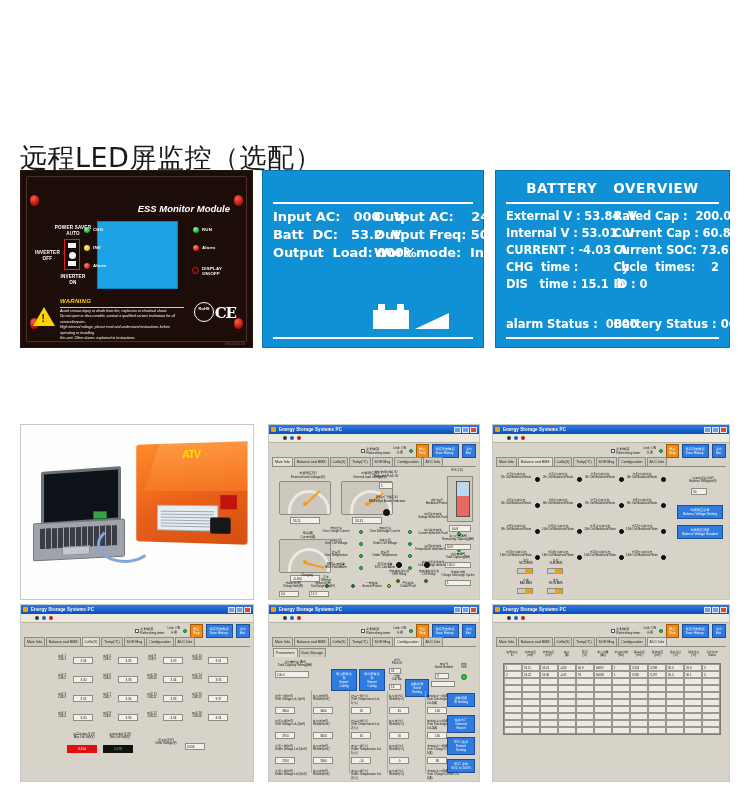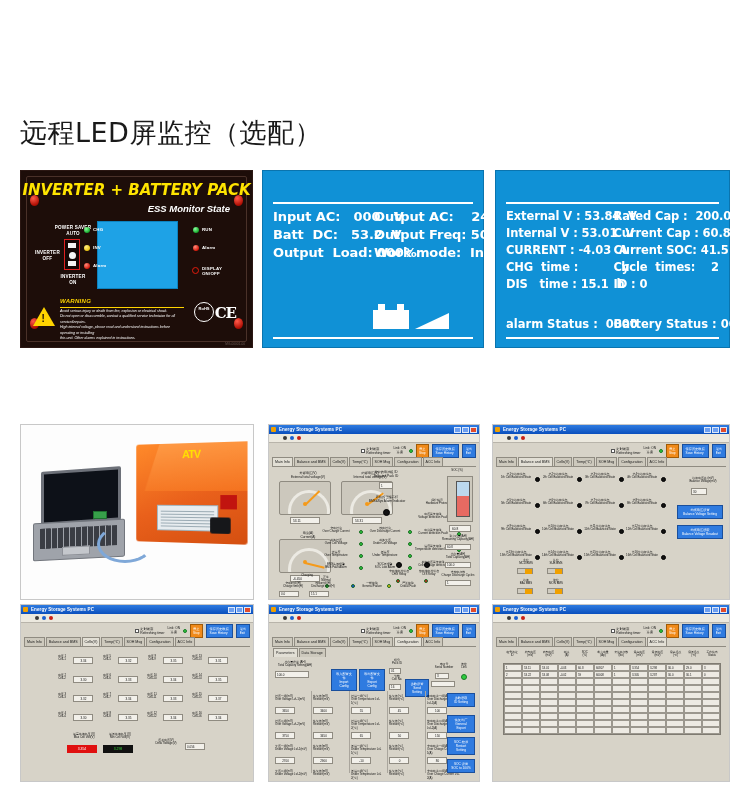--- a/index.html
+++ b/index.html
@@ -26,21 +26,21 @@
 
   
   .section-heading {
     position:absolute; left:20px;
     color:#1a1a1a;
     font-size:27px;
     font-weight:500;
     letter-spacing:0.5px;
     font-family:"DejaVu Sans","Liberation Sans",sans-serif;
   }
-  #sec1 { top:115px; }
+  #sec1 { top:140px; }
   #sec2 { top:371px; }
 
   
   .led-row { position:absolute; left:0; top:170px; width:750px; height:180px; }
 
   
   .module {
     position:absolute; left:20px; top:0; width:233px; height:178px;
     background:#1d0d09;
     border:1px solid #2b1713;
@@ -245,22 +245,21 @@
 
 <div class="page">
 
 
   <div class="section-heading" id="sec1">远程LED屏监控（选配）</div>
 
   <div class="led-row">
 
     <div class="module">
       <div class="module-inner"></div>
-      <div class="mod-title">INVERTER + BATTERY PACK</div>
-      <div class="mod-sub">ESS Monitor State</div>
+      <div class="mod-sub">ESS Monitor Module</div>
 
       <div class="screw tl"></div>
       <div class="screw tr"></div>
       <div class="screw bl"></div>
       <div class="screw br"></div>
 
       <div class="lcd"></div>
 
       <div class="lbl ps" style="white-space:pre-line;">POWER SAVER
 AUTO</div>
@@ -322,33 +321,34 @@
       <div class="bat-icon">
         <div class="bat-cap l"></div>
         <div class="bat-cap r"></div>
         <div class="bat-body"></div>
       </div>
       <div class="sig-icon"></div>
       <div class="bp-rule bot"></div>
     </div>
 
     <div class="bluepanel" id="bat-panel">
+      <div class="bp-title">BATTERY   OVERVIEW</div>
       <div class="bp-rule top"></div>
       <div class="bp-grid">
         <div class="bp-row">
           <div class="bp-cellL">External V : 53.84  V</div>
           <div class="bp-cellR">Rated Cap :  200.0 AH</div>
         </div>
         <div class="bp-row">
           <div class="bp-cellL">Internal V : 53.01  V</div>
           <div class="bp-cellR">Current Cap : 60.8  AH</div>
         </div>
         <div class="bp-row">
           <div class="bp-cellL">CURRENT : -4.03  A</div>
-          <div class="bp-cellR">Current SOC: 41.5</div>
+          <div class="bp-cellR">Current SOC: 73.6</div>
         </div>
         <div class="bp-row">
           <div class="bp-cellL">CHG  time :           h</div>
           <div class="bp-cellR">Cycle  times:    2</div>
         </div>
         <div class="bp-row">
           <div class="bp-cellL">DIS   time : 15.1  h</div>
           <div class="bp-cellR">ID : 0</div>
         </div>
       </div>

